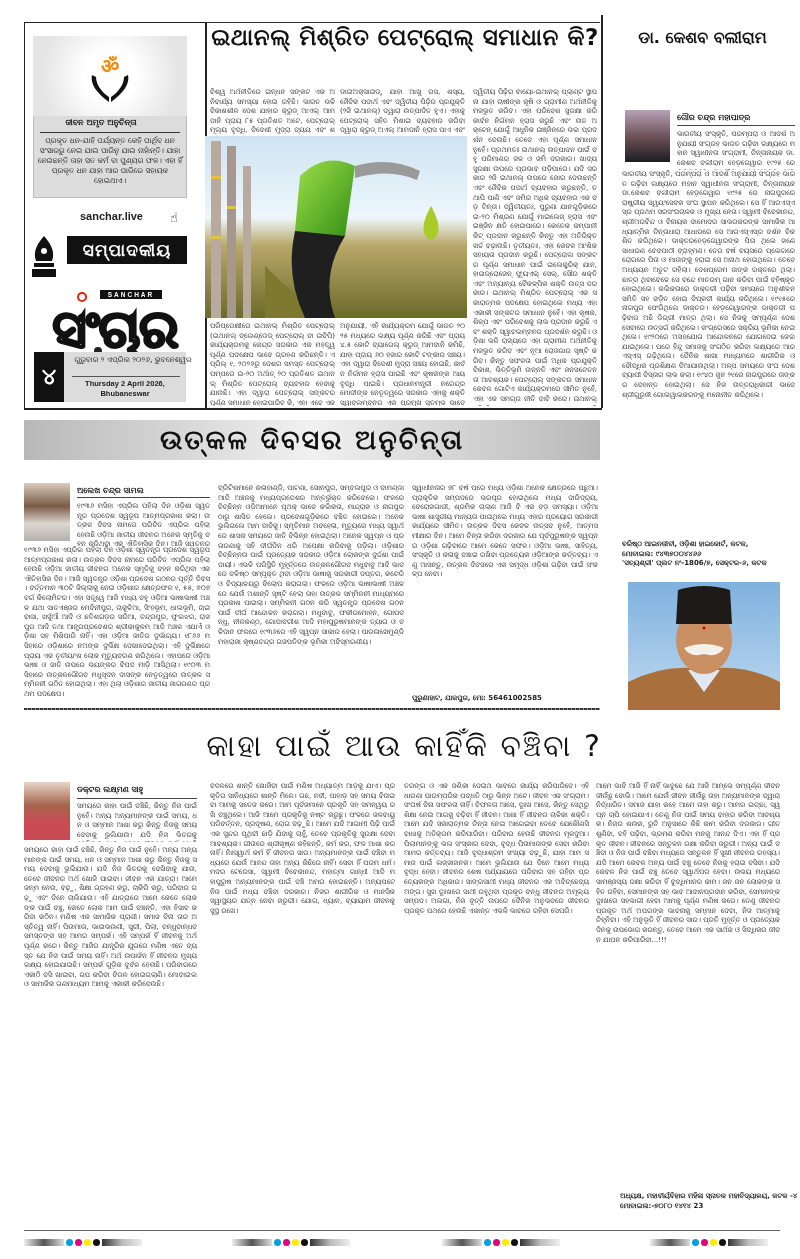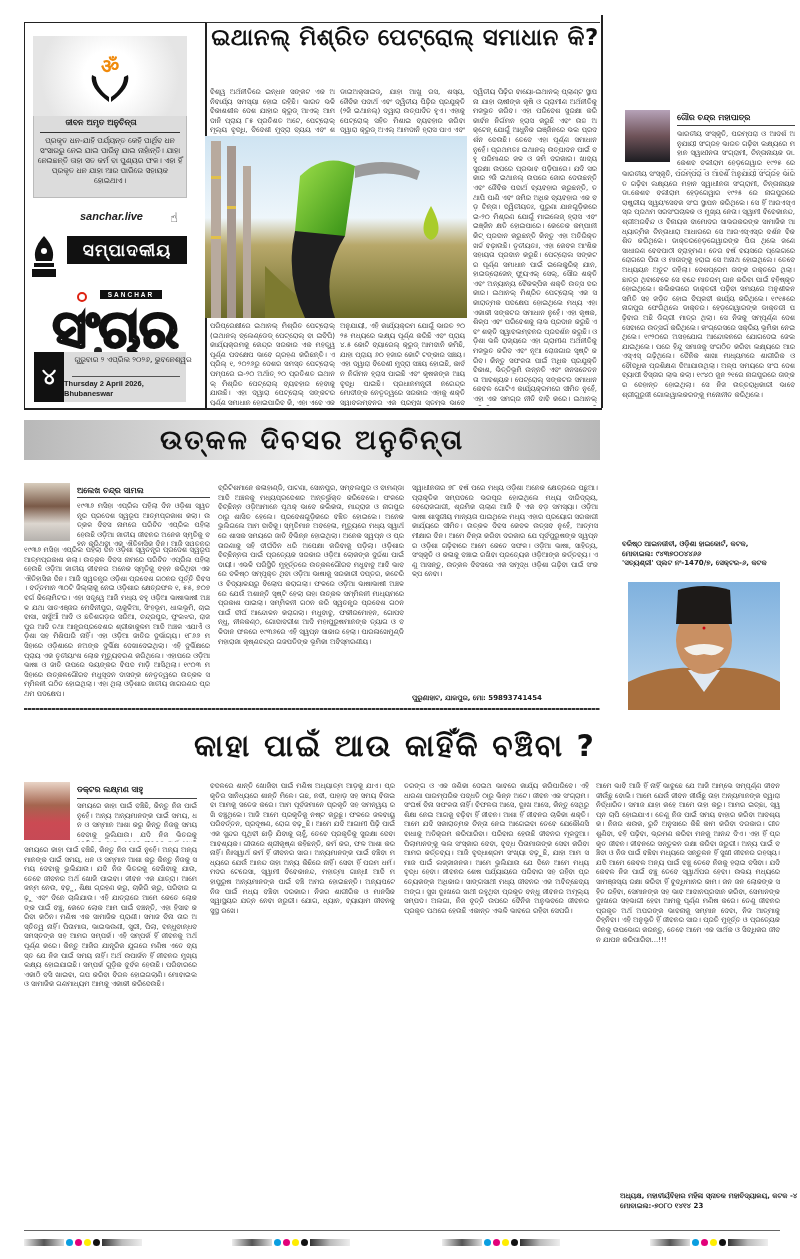--- a/index.html
+++ b/index.html
@@ -19,41 +19,41 @@
   #pen{left:30px;top:235px;width:28px;height:44px;}
   #samp{left:67px;top:236px;width:120px;height:28px;background:#111;color:#fff;font-size:17px;font-weight:bold;text-align:center;line-height:28px;letter-spacing:1px;}
   #sanchar-tag{left:100px;top:290px;width:62px;height:9px;background:#111;color:#fff;font-size:6.5px;letter-spacing:2px;text-align:center;line-height:9px;font-weight:bold;}
   #logo{left:35px;top:300px;width:160px;height:58px;font-size:52px;line-height:58px;font-weight:bold;color:#fff;-webkit-text-stroke:2.5px #111;text-align:center;letter-spacing:-1px;}
   #logo-dot{left:77px;top:292px;width:10px;height:10px;border-radius:50%;border:2px solid #d21;background:#fff;}
   #logo-dot2{left:94px;top:347px;width:8px;height:8px;border-radius:50%;background:#222;}
   #page-num{left:34px;top:352px;width:30px;height:50px;background:#111;color:#fff;font-size:22px;font-weight:bold;text-align:center;line-height:50px;}
   #date-box{left:64px;top:352px;width:122px;height:50px;background:#dcdcdc;}
   #date-or{left:64px;top:355px;width:138px;font-size:7.5px;text-align:center;line-height:10px;}
   #date-rule{left:72px;top:376px;width:108px;height:1px;background:#555;}
-  #date-en{left:64px;top:379px;width:122px;font-size:7.5px;text-align:left;line-height:10px;font-weight:bold;font-family:"Liberation Sans",sans-serif;color:#222;}
+  #date-en{left:64px;top:379px;width:122px;font-size:7.5px;text-align:center;line-height:10px;font-weight:bold;font-family:"Liberation Sans",sans-serif;color:#222;}
   
   .vr{width:1px;background:#333;}
   .hr{height:1px;background:#333;}
   
   #a1-head{left:210px;top:24px;width:390px;font-size:23px;font-weight:bold;text-align:center;letter-spacing:0.5px;}
   #a1-photo{left:205px;top:136px;width:262px;height:182px;overflow:hidden;background:linear-gradient(#d7e8f3 0%,#eef6fb 50%,#c9b98b 60%,#9d8a47 80%,#6f6a2b 100%);}
   
   #a2-head{left:610px;top:26px;width:185px;font-size:16px;line-height:24px;font-weight:bold;text-align:center;}
   #a2-photo{left:625px;top:110px;width:45px;height:52px;background:linear-gradient(#b6a2b8,#6f5359 50%,#1d1d22);}
   #a2-byline{left:677px;top:113px;font-size:8px;font-weight:bold;}
   #a2-rule{left:677px;top:125px;width:118px;height:1px;background:#444;}
   #a2-photo2{left:628px;top:582px;width:152px;height:128px;background:linear-gradient(#7fb1de,#bfdaf0);overflow:hidden;}
   
   #banner{left:24px;top:420px;width:576px;height:40px;background:linear-gradient(90deg,#b8b8b8,#f1f1f1 50%,#b8b8b8);}
   #banner-head{left:24px;top:420px;width:576px;height:40px;font-size:27px;font-weight:bold;text-align:center;line-height:40px;color:#111;letter-spacing:2px;}
   #a3-photo{left:24px;top:483px;width:46px;height:58px;background:linear-gradient(#d8cdbd,#7a5a48 40%,#dcd6cf 70%,#b5b1ad);}
   #a3-byline{left:77px;top:486px;font-size:8px;font-weight:bold;}
   #a3-rule{left:77px;top:497px;width:133px;height:1px;background:#444;}
   
-  #a4-head{left:19px;top:728px;width:752px;font-size:30px;font-weight:bold;text-align:center;letter-spacing:2px;}
+  #a4-head{left:28px;top:728px;width:752px;font-size:30px;font-weight:normal;text-align:center;letter-spacing:2px;}
   #a4-photo{left:24px;top:782px;width:46px;height:58px;background:linear-gradient(#e9d4c6,#a5654f 40%,#cb4a53 70%,#c74a56);}
   #a4-byline{left:77px;top:785px;font-size:8px;font-weight:bold;}
   #a4-rule{left:77px;top:798px;width:120px;height:1px;background:#444;}
   
   .cbar{top:1238px;height:8px;display:flex;align-items:center;gap:2px;}
   .cbar .g{width:40px;height:7px;background:linear-gradient(90deg,#eee,#555,#ddd);}
   .cbar .d{width:7px;height:7px;border-radius:50%;}
   .cbar .g2{width:40px;height:7px;background:linear-gradient(90deg,#333,#bbb,#eee);}
 </style>
 </head>
@@ -66,21 +66,21 @@
 <div class="abs" id="quote-img"></div>
 <div class="abs om">ॐ</div>
 <svg class="abs hands" viewBox="0 0 44 30">
   <path d="M4 2 C2 10,8 20,21 29 L21 24 C12 18,8 10,8 4 Z" fill="#111"></path>
   <path d="M40 2 C42 10,36 20,23 29 L23 24 C32 18,36 10,36 4 Z" fill="#111"></path>
 </svg>
 <div class="abs" id="quote-title">ଜୀବନ ଅମୃତ ଅନୁଚିନ୍ତା</div>
 <div class="abs" id="quote-rule"></div>
 <div class="abs" id="quote-body">ପ୍ରକୃତ ଧନ-ଯାହି ପର୍ଯ୍ୟନ୍ତ କେହି ପାର୍ଥିବ ଧନ ସଂସାରରୁ ନେଇ ଯାଇ ପାରିନୁ ଯାଇ ନାହାଁନ୍ତି। ଯାହା ନେଇଛନ୍ତି ତାହା ସତ କର୍ମ ବା ପୁଣ୍ୟର ଫଳ। ଏହା ହିଁ ପ୍ରକୃତ ଧନ ଯାହା ଆର ପାରିରେ ସହାୟକ ହୋଇଥାଏ।</div>
 
-<div class="abs" id="site" style="font-family:'Liberation Sans',sans-serif;font-style:italic;">sanchar.live</div>
+<div class="abs" id="site" style="font-family:'Liberation Sans',sans-serif;">sanchar.live</div>
 <div class="abs" id="cursor">☝</div>
 
 <svg class="abs" id="pen" viewBox="0 0 28 44">
   <path d="M14 1 C6 10,3 18,6 26 L22 26 C25 18,22 10,14 1 Z" fill="#111"></path>
   <circle cx="14" cy="16" r="3" fill="#fff"></circle>
   <rect x="4" y="28" width="20" height="4" fill="#111"></rect>
   <rect x="2" y="34" width="24" height="8" fill="#111"></rect>
 </svg>
 <div class="abs" id="samp">ସମ୍ପାଦକୀୟ</div>
 
@@ -131,30 +131,31 @@
   </svg>
 </div>
 
 <div class="abs txt" style="left:210px;top:322px;width:125px;height:84px;">ପରିପ୍ରେକ୍ଷୀରେ ଇଥାନଲ୍ ମିଶ୍ରିତ ପେଟ୍ରୋଲ୍ (ଇଥାନଲ୍ ବ୍ଲେଣ୍ଡେଡ୍ ପେଟ୍ରୋଲ୍ ବା ଇବିପି) କାର୍ଯ୍ୟକ୍ରମକୁ କେନ୍ଦ୍ର ସରକାର ଏକ ମହତ୍ତ୍ୱପୂର୍ଣ୍ଣ ପଦକ୍ଷେପ ଭାବେ ଗ୍ରହଣ କରିଛନ୍ତି। ଏପ୍ରିଲ୍ ୧, ୨୦୨୬ରୁ ଦେଶର ସମସ୍ତ ପେଟ୍ରୋଲ୍ ପମ୍ପରେ ଇ-୨୦ ଅର୍ଥାତ୍ ୨୦ ପ୍ରତିଶତ ଇଥାନଲ୍ ମିଶ୍ରିତ ପେଟ୍ରୋଲ୍ ବ୍ୟବହାର ହେବାକୁ ଯାଉଛି। ଏହା ଦ୍ୱାରା ପେଟ୍ରୋଲ୍ ସଙ୍କଟର ପୂର୍ଣ୍ଣ ସମାଧାନ ହୋଇପାରିବ କି, ଏହା ଏବେ ଏକ ବଡ଼ ବିତର୍କମୂଳକ ପ୍ରଶ୍ନ। ଇଥାନଲ୍ ହେଉଛି ଏକ ନବୀକରଣୀୟ</div>
 <div class="abs txt" style="left:340px;top:322px;width:125px;height:84px;">ଅନୁଯାୟୀ, ଏହି କାର୍ଯ୍ୟକ୍ରମ ଯୋଗୁଁ ଭାରତ ୨୦୨୫ ମଧ୍ୟରେ ଲକ୍ଷ୍ୟ ପୂର୍ଣ୍ଣ କରିଛି ଏବଂ ପ୍ରାୟ ୪.୫ କୋଟି ବ୍ୟାରେଲ୍ କ୍ରୁଡ୍ ଆମଦାନି କମିଛି, ଯାହା ପ୍ରାୟ ୬୦ ହଜାର କୋଟି ଟଙ୍କାର ସଞ୍ଚୟ। ଏହା ଦ୍ୱାରା ବିଦେଶୀ ମୁଦ୍ରା ସଞ୍ଚୟ ହୋଇଛି, କାର୍ବନ ନିର୍ଗମନ ହ୍ରାସ ପାଇଛି ଏବଂ କୃଷକଙ୍କ ଆୟ ବୃଦ୍ଧି ପାଇଛି। ପ୍ରଧାନମନ୍ତ୍ରୀ ନରେନ୍ଦ୍ର ମୋଦୀଙ୍କ ନେତୃତ୍ୱରେ ସରକାର ଏହାକୁ ଶକ୍ତି ସ୍ୱାବଲମ୍ବନର ଏକ ପ୍ରମୁଖ ସ୍ତମ୍ଭ ଭାବେ ଦେଖୁଛନ୍ତି। ଯୋଗୁଁ ଦେଶ ବିଶ୍ୱ ଇନ୍ଧନ ବଜାରରେ ବଡ଼ ଅର୍ଥ ସଞ୍ଚୟ କରିଛି। ଓଡ଼ିଶାରେ ମଧ୍ୟ ବିଭିନ୍ନ କମ୍ପାନୀ ଦ୍ୱାରା କାର୍ଯ୍ୟରେ</div>
 <div class="abs" style="left:24px;top:408px;width:578px;height:1.5px;background:#222;"></div>
 
 <div class="abs vr" style="left:601px;top:15px;height:393px;width:1.5px;background:#222;"></div>
 
 <div class="abs" id="a2-head">
+  <div>ଡା. କେଶବ ବଲୀରାମ</div>
 </div>
 <div class="abs" id="a2-photo"></div>
 <div class="abs" id="a2-byline">ଗୌର ଚନ୍ଦ୍ର ମହାପାତ୍ର</div>
 <div class="abs" id="a2-rule"></div>
 <div class="abs txt" style="left:677px;top:130px;width:118px;height:40px;">ଭାରତୀୟ ସଂସ୍କୃତି, ପରମ୍ପରା ଓ ଆଦର୍ଶ ଅନୁଯାୟୀ ସଂଗ୍ରହ ଭାରତ ଗଢ଼ିବା ଲକ୍ଷ୍ୟରେ ମହାନ ସ୍ୱାଧୀନତା ସଂଗ୍ରାମୀ, ଚିନ୍ତାନାୟକ ଡା.କେଶବ ବଲୀରାମ ହେଡ଼ଗେୱାର ୧୯୨୫ ରେ ନାଗପୁରରେ ରାଷ୍ଟ୍ରୀୟ ସ୍ୱୟଂସେବକ ସଂଘ ସ୍ଥାପନ କରିଥିଲେ। ସେ ହିଁ ଆରଏସ୍‌ଏସ୍‌ର ପ୍ରଥମ ସରସଂଘଚାଳକ ଓ ମୁଖ୍ୟ ନେତା। ସ୍ୱାମୀ ବିବେକାନନ୍ଦ, ଶ୍ରୀଅରବିନ୍ଦ ଓ ବିନାୟକ ଦାମୋଦର ସାଭରକରଙ୍କ ସାମାଜିକ ଆଧ୍ୟାତ୍ମିକ ଚିନ୍ତାଧାରା ଆଧାରରେ ସେ ଆରଏସ୍‌ଏସ୍‌ର ଦର୍ଶନ ବିକଶିତ କରିଥିଲେ। ଡାକ୍ତରହେଡ଼ଗେୱାରଙ୍କ ପିତା ଥିଲେ ଜଣେ ସାଧାରଣ ବେଦପାଠୀ ବ୍ରାହ୍ମଣ। ତେର ବର୍ଷ ବୟସରେ ପ୍ଲେଗରେ ରୋଗରେ ପିତା ଓ ମାତାଙ୍କୁ ହରାଇ ସେ ଅନାଥ ହୋଇଥିଲେ। ତେବେ ଅଧ୍ୟୟନ ଅତୁଟ ରହିଲା। ଦେଶପ୍ରେମ ତାଙ୍କ ରକ୍ତରେ ଥିଲା। ଛାତ୍ର ଥିବାବେଳେ ସେ ବନ୍ଦେ ମାତରମ୍ ଗାନ କରିବା ପାଇଁ ବହିଷ୍କୃତ ହୋଇଥିଲେ। କଲିକତାରେ ଡାକ୍ତରୀ ପଢ଼ିବା ସମୟରେ ଅନୁଶୀଳନ ସମିତି ସହ ଜଡ଼ିତ ହୋଇ ବିପ୍ଳବୀ କାର୍ଯ୍ୟ କରିଥିଲେ। ୧୯୧୫ରେ ନାଗପୁର ଫେରିଥିଲେ ଡାକ୍ତର। ହେଡ଼ଗେୱାରଙ୍କ ଡାକ୍ତରୀ ପଢ଼ିବାର ଅଛି ଡିଗ୍ରୀ ମାତ୍ର ଥିଲା। ସେ ନିଜକୁ ସମ୍ପୂର୍ଣ୍ଣ ଦେଶ ସେବାରେ ଉତ୍ସର୍ଗ କରିଥିଲେ। କଂଗ୍ରେସରେ ସକ୍ରିୟ ଭୂମିକା ନେଇଥିଲେ। ୧୯୨୦ରେ ଅସହଯୋଗ ଆନ୍ଦୋଳନରେ ଯୋଗଦେଇ ଜେଲ ଯାଇଥିଲେ। ପରେ ହିନ୍ଦୁ ସମାଜକୁ ସଂଗଠିତ କରିବା ଲକ୍ଷ୍ୟରେ ଆରଏସ୍‌ଏସ୍ ଗଢ଼ିଥିଲେ। ଦୈନିକ ଶାଖା ମାଧ୍ୟମରେ ଶାରୀରିକ ଓ ବୌଦ୍ଧିକ ପ୍ରଶିକ୍ଷଣ ଦିଆଯାଉଥିଲା। ଅଳ୍ପ ସମୟରେ ସଂଘ ଦେଶବ୍ୟାପୀ ବିସ୍ତାର ଲାଭ କଲା। ୧୯୪୦ ଜୁନ ୨୧ରେ ନାଗପୁରରେ ତାଙ୍କର ଦେହାନ୍ତ ହୋଇଥିଲା। ସେ ନିଜ ଉତ୍ତରାଧିକାରୀ ଭାବେ ଶ୍ରୀଗୁରୁଜୀ ଗୋଲୱାଲକରଙ୍କୁ ମନୋନୀତ କରିଥିଲେ।</div>
 <div class="abs txt" style="left:622px;top:170px;width:173px;height:370px;">ଭାରତୀୟ ସଂସ୍କୃତି, ପରମ୍ପରା ଓ ଆଦର୍ଶ ଅନୁଯାୟୀ ସଂଗ୍ରହ ଭାରତ ଗଢ଼ିବା ଲକ୍ଷ୍ୟରେ ମହାନ ସ୍ୱାଧୀନତା ସଂଗ୍ରାମୀ, ଚିନ୍ତାନାୟକ ଡା.କେଶବ ବଲୀରାମ ହେଡ଼ଗେୱାର ୧୯୨୫ ରେ ନାଗପୁରରେ ରାଷ୍ଟ୍ରୀୟ ସ୍ୱୟଂସେବକ ସଂଘ ସ୍ଥାପନ କରିଥିଲେ। ସେ ହିଁ ଆରଏସ୍‌ଏସ୍‌ର ପ୍ରଥମ ସରସଂଘଚାଳକ ଓ ମୁଖ୍ୟ ନେତା। ସ୍ୱାମୀ ବିବେକାନନ୍ଦ, ଶ୍ରୀଅରବିନ୍ଦ ଓ ବିନାୟକ ଦାମୋଦର ସାଭରକରଙ୍କ ସାମାଜିକ ଆଧ୍ୟାତ୍ମିକ ଚିନ୍ତାଧାରା ଆଧାରରେ ସେ ଆରଏସ୍‌ଏସ୍‌ର ଦର୍ଶନ ବିକଶିତ କରିଥିଲେ। ଡାକ୍ତରହେଡ଼ଗେୱାରଙ୍କ ପିତା ଥିଲେ ଜଣେ ସାଧାରଣ ବେଦପାଠୀ ବ୍ରାହ୍ମଣ। ତେର ବର୍ଷ ବୟସରେ ପ୍ଲେଗରେ ରୋଗରେ ପିତା ଓ ମାତାଙ୍କୁ ହରାଇ ସେ ଅନାଥ ହୋଇଥିଲେ। ତେବେ ଅଧ୍ୟୟନ ଅତୁଟ ରହିଲା। ଦେଶପ୍ରେମ ତାଙ୍କ ରକ୍ତରେ ଥିଲା। ଛାତ୍ର ଥିବାବେଳେ ସେ ବନ୍ଦେ ମାତରମ୍ ଗାନ କରିବା ପାଇଁ ବହିଷ୍କୃତ ହୋଇଥିଲେ। କଲିକତାରେ ଡାକ୍ତରୀ ପଢ଼ିବା ସମୟରେ ଅନୁଶୀଳନ ସମିତି ସହ ଜଡ଼ିତ ହୋଇ ବିପ୍ଳବୀ କାର୍ଯ୍ୟ କରିଥିଲେ। ୧୯୧୫ରେ ନାଗପୁର ଫେରିଥିଲେ ଡାକ୍ତର। ହେଡ଼ଗେୱାରଙ୍କ ଡାକ୍ତରୀ ପଢ଼ିବାର ଅଛି ଡିଗ୍ରୀ ମାତ୍ର ଥିଲା। ସେ ନିଜକୁ ସମ୍ପୂର୍ଣ୍ଣ ଦେଶ ସେବାରେ ଉତ୍ସର୍ଗ କରିଥିଲେ। କଂଗ୍ରେସରେ ସକ୍ରିୟ ଭୂମିକା ନେଇଥିଲେ। ୧୯୨୦ରେ ଅସହଯୋଗ ଆନ୍ଦୋଳନରେ ଯୋଗଦେଇ ଜେଲ ଯାଇଥିଲେ। ପରେ ହିନ୍ଦୁ ସମାଜକୁ ସଂଗଠିତ କରିବା ଲକ୍ଷ୍ୟରେ ଆରଏସ୍‌ଏସ୍ ଗଢ଼ିଥିଲେ। ଦୈନିକ ଶାଖା ମାଧ୍ୟମରେ ଶାରୀରିକ ଓ ବୌଦ୍ଧିକ ପ୍ରଶିକ୍ଷଣ ଦିଆଯାଉଥିଲା। ଅଳ୍ପ ସମୟରେ ସଂଘ ଦେଶବ୍ୟାପୀ ବିସ୍ତାର ଲାଭ କଲା। ୧୯୪୦ ଜୁନ ୨୧ରେ ନାଗପୁରରେ ତାଙ୍କର ଦେହାନ୍ତ ହୋଇଥିଲା। ସେ ନିଜ ଉତ୍ତରାଧିକାରୀ ଭାବେ ଶ୍ରୀଗୁରୁଜୀ ଗୋଲୱାଲକରଙ୍କୁ ମନୋନୀତ କରିଥିଲେ।</div>
 <div class="abs txt" style="left:622px;top:540px;width:173px;height:36px;font-weight:bold;">
   <div>ବରିଷ୍ଠ ଆଇନଜୀବୀ, ଓଡ଼ିଶା ହାଇକୋର୍ଟ, କଟକ,</div>
   <div>ମୋବାଇଲ: ୯୪୩୭୦୦୪୪୬୬</div>
-  <div>'ସତ୍ୟଶ୍ରୀ' ପ୍ଲଟ ନଂ-1470/୭, ସେକ୍ଟର-୬, କଟକ</div>
+  <div>'ସତ୍ୟଶ୍ରୀ' ପ୍ଲଟ ନଂ-1806/୭, ସେକ୍ଟର-୬, କଟକ</div>
 </div>
 <div class="abs" id="a2-photo2">
   <svg width="152" height="128" viewBox="0 0 152 128">
     <path d="M0 128 L0 100 Q40 80 76 88 Q112 80 152 100 L152 128 Z" fill="#a9703e"></path>
     <path d="M60 88 L76 110 L92 88 Z" fill="#dfe8f2"></path>
     <ellipse cx="76" cy="58" rx="28" ry="34" fill="#c99063"></ellipse>
     <path d="M48 42 L50 8 Q76 0 102 8 L104 42 Z" fill="#1d1a18"></path>
     <path d="M56 66 Q76 58 96 66 Q90 76 76 72 Q62 76 56 66 Z" fill="#f3f1ec"></path>
     <circle cx="76" cy="46" r="1.5" fill="#c01"></circle>
   </svg>
@@ -163,21 +164,21 @@
 <div class="abs" id="banner"></div>
 <div class="abs" id="banner-head">ଉତ୍କଳ ଦିବସର ଅନୁଚିନ୍ତା</div>
 
 <div class="abs" id="a3-photo"></div>
 <div class="abs" id="a3-byline">ଅଲେଖ ଚନ୍ଦ୍ର ସାମଲ</div>
 <div class="abs" id="a3-rule"></div>
 <div class="abs txt" style="left:77px;top:502px;width:133px;height:44px;">୧୯୩୬ ମସିହା ଏପ୍ରିଲ ପହିଲା ଦିନ ଓଡ଼ିଶା ସ୍ୱତନ୍ତ୍ର ପ୍ରଦେଶ ସ୍ୱରୂପ ଆତ୍ମପ୍ରକାଶ କଲା। ଉତ୍କଳ ଦିବସ ନାମରେ ପରିଚିତ ଏପ୍ରିଲ ପହିଲା ହେଉଛି ଓଡ଼ିଆ ଜାତୀୟ ଜୀବନର ଅନେକ ସ୍ମୃତିକୁ ବହନ କରିଥିବା ଏକ ଐତିହାସିକ ଦିନ। ଆଜି ସ୍ୱତନ୍ତ୍ର ଓଡ଼ିଶା ପ୍ରଦେଶ ଗଠନର ପୂର୍ତ୍ତି ଦିବସ। ବର୍ତ୍ତମାନ ୩୦ଟି ଜିଲ୍ଲାକୁ ନେଇ ଓଡ଼ିଶାର କ୍ଷେତ୍ରଫଳ ୧, ୫୫, ୭୦୭ ବର୍ଗ କିଲୋମିଟର। ଏହା ସତ୍ତ୍ୱେ ଆଜି ମଧ୍ୟ ବହୁ ଓଡ଼ିଆ ଭାଷାଭାଷୀ ଅଞ୍ଚଳ ଯଥା ସାତଏଞ୍ଜର ମେଦିନୀପୁର, ଚାକୁଳିଆ, ସିଂହଭୂମ, ଧାଲଭୂମି, ଚାଇବାସା, ଖର୍ସୁଆଁ ଆଦି ଓ ଛତିଶଗଡ଼ର ସରିଆ, ଚନ୍ଦ୍ରପୁର, ଫୁଲଝର, ରାଜପୁର ଆଦି ତଥା ଆନ୍ଧ୍ରପ୍ରଦେଶର ଶ୍ରୀକାକୁଳମ ଆଦି ଅଞ୍ଚଳ ଏଯାଏଁ ଓଡ଼ିଶା ସହ ମିଶିପାରି ନାହିଁ। ଏହା ଓଡ଼ିଆ ଜାତିର ଦୁର୍ଭାଗ୍ୟ। ୧୮୬୬ ମସିହାରେ ଓଡ଼ିଶାରେ ନଅଙ୍କ ଦୁର୍ଭିକ୍ଷ ଦେଖାଦେଇଥିଲା। ଏହି ଦୁର୍ଭିକ୍ଷରେ ପ୍ରାୟ ଏକ ତୃତୀୟାଂଶ ଲୋକ ମୃତ୍ୟୁବରଣ କରିଥିଲେ। ଏହାପରେ ଓଡ଼ିଆ ଭାଷା ଓ ଜାତି ଉପରେ ଭୟଙ୍କର ବିପଦ ମାଡ଼ି ଆସିଥିଲା। ୧୯୦୩ ମସିହାରେ ଉତ୍କଳଗୌରବ ମଧୁସୂଦନ ଦାସଙ୍କ ନେତୃତ୍ୱରେ ଉତ୍କଳ ସମ୍ମିଳନୀ ଗଠିତ ହୋଇଥିଲା। ଏହା ଥିଲା ଓଡ଼ିଶାର ଜାତୀୟ ଜାଗରଣର ପ୍ରଥମ ପଦକ୍ଷେପ।</div>
 <div class="abs txt" style="left:24px;top:546px;width:186px;height:158px;">୧୯୩୬ ମସିହା ଏପ୍ରିଲ ପହିଲା ଦିନ ଓଡ଼ିଶା ସ୍ୱତନ୍ତ୍ର ପ୍ରଦେଶ ସ୍ୱରୂପ ଆତ୍ମପ୍ରକାଶ କଲା। ଉତ୍କଳ ଦିବସ ନାମରେ ପରିଚିତ ଏପ୍ରିଲ ପହିଲା ହେଉଛି ଓଡ଼ିଆ ଜାତୀୟ ଜୀବନର ଅନେକ ସ୍ମୃତିକୁ ବହନ କରିଥିବା ଏକ ଐତିହାସିକ ଦିନ। ଆଜି ସ୍ୱତନ୍ତ୍ର ଓଡ଼ିଶା ପ୍ରଦେଶ ଗଠନର ପୂର୍ତ୍ତି ଦିବସ। ବର୍ତ୍ତମାନ ୩୦ଟି ଜିଲ୍ଲାକୁ ନେଇ ଓଡ଼ିଶାର କ୍ଷେତ୍ରଫଳ ୧, ୫୫, ୭୦୭ ବର୍ଗ କିଲୋମିଟର। ଏହା ସତ୍ତ୍ୱେ ଆଜି ମଧ୍ୟ ବହୁ ଓଡ଼ିଆ ଭାଷାଭାଷୀ ଅଞ୍ଚଳ ଯଥା ସାତଏଞ୍ଜର ମେଦିନୀପୁର, ଚାକୁଳିଆ, ସିଂହଭୂମ, ଧାଲଭୂମି, ଚାଇବାସା, ଖର୍ସୁଆଁ ଆଦି ଓ ଛତିଶଗଡ଼ର ସରିଆ, ଚନ୍ଦ୍ରପୁର, ଫୁଲଝର, ରାଜପୁର ଆଦି ତଥା ଆନ୍ଧ୍ରପ୍ରଦେଶର ଶ୍ରୀକାକୁଳମ ଆଦି ଅଞ୍ଚଳ ଏଯାଏଁ ଓଡ଼ିଶା ସହ ମିଶିପାରି ନାହିଁ। ଏହା ଓଡ଼ିଆ ଜାତିର ଦୁର୍ଭାଗ୍ୟ। ୧୮୬୬ ମସିହାରେ ଓଡ଼ିଶାରେ ନଅଙ୍କ ଦୁର୍ଭିକ୍ଷ ଦେଖାଦେଇଥିଲା। ଏହି ଦୁର୍ଭିକ୍ଷରେ ପ୍ରାୟ ଏକ ତୃତୀୟାଂଶ ଲୋକ ମୃତ୍ୟୁବରଣ କରିଥିଲେ। ଏହାପରେ ଓଡ଼ିଆ ଭାଷା ଓ ଜାତି ଉପରେ ଭୟଙ୍କର ବିପଦ ମାଡ଼ି ଆସିଥିଲା। ୧୯୦୩ ମସିହାରେ ଉତ୍କଳଗୌରବ ମଧୁସୂଦନ ଦାସଙ୍କ ନେତୃତ୍ୱରେ ଉତ୍କଳ ସମ୍ମିଳନୀ ଗଠିତ ହୋଇଥିଲା। ଏହା ଥିଲା ଓଡ଼ିଶାର ଜାତୀୟ ଜାଗରଣର ପ୍ରଥମ ପଦକ୍ଷେପ।</div>
 <div class="abs txt" style="left:218px;top:484px;width:186px;height:220px;">ବ୍ରିଟିଶମାନେ କଳାହାଣ୍ଡି, ପାଟଣା, ସୋନପୁର, ସମ୍ବଲପୁର ଓ ବାମଣ୍ଡା ଆଦି ଅଞ୍ଚଳକୁ ମଧ୍ୟପ୍ରଦେଶର ଅନ୍ତର୍ଭୁକ୍ତ କରିଦେଲେ। ଫଳରେ ବିଚ୍ଛିନ୍ନ ଓଡ଼ିଆମାନେ ପୃଥକ୍ ଭାବେ କଲିକତା, ମାନ୍ଦ୍ରାଜ ଓ ନାଗପୁର ଠାରୁ ଶାସିତ ହେଲେ। ପ୍ରଦେଶଗୁଡ଼ିକରେ ବଞ୍ଚିତ ହୋଇଲେ। ଅନେକ ଭୁଲିଗଲେ ଆମ ଦାବିକୁ। ସ୍ମୃତିମାନ ଅବହେଳା, ମୃତ୍ୟୁରେ ମଧ୍ୟ ସ୍ୱାର୍ଥରେ ଶାସକ ସମୟରେ ଜାତି ବିଭିନ୍ନ ହୋଇଥିଲା। ଅନେକ ସ୍ୱପ୍ନ ଓ ପ୍ରତାରଣାକୁ ସହି ଦୀର୍ଘଦିନ ଧରି ଅପେକ୍ଷା କରିବାକୁ ପଡ଼ିଲା। ଓଡ଼ିଶାର ବିଚ୍ଛିନ୍ନତା ପାଇଁ ପ୍ରତ୍ୟେକ ସରକାର ଓଡ଼ିଆ ଲୋକଙ୍କ ଦୁର୍ଦ୍ଦଶା ପାଇଁ ଦାୟୀ। ଏଭଳି ପରିସ୍ଥିତି ମୁହୂର୍ତ୍ତରେ ଉତ୍କଳଗୌରବ ମଧୁବାବୁ ଆଦି ଭାବରେ ବଳିଷ୍ଠ ସମ୍ପୃକ୍ତ ଥିବା ଓଡ଼ିଆ ଭାଷାକୁ ସରକାରୀ ଦପ୍ତର, କଚେରି ଓ ବିଦ୍ୟାଳୟରୁ ବିଲୋପ କରାଗଲା। ଫଳରେ ଓଡ଼ିଆ ଭାଷାଭାଷୀ ଅଞ୍ଚଳରେ ଯେଉଁ ଅଶାନ୍ତି ସୃଷ୍ଟି ହେଲା ତାହା ଉତ୍କଳ ସମ୍ମିଳନୀ ମାଧ୍ୟମରେ ପ୍ରକାଶ ପାଇଲା। ସମ୍ମିଳନୀ ଗଠନ କରି ସ୍ୱତନ୍ତ୍ର ପ୍ରଦେଶ ଗଠନ ପାଇଁ ଦୀର୍ଘ ଆନ୍ଦୋଳନ କରାଗଲା। ମଧୁବାବୁ, ଫକୀରମୋହନ, ଗୋପବନ୍ଧୁ, ନୀଳକଣ୍ଠ, ଗୋଦାବରୀଶ ଆଦି ମହାପୁରୁଷମାନଙ୍କ ତ୍ୟାଗ ଓ ବଳିଦାନ ଫଳରେ ୧୯୩୬ରେ ଏହି ସ୍ୱପ୍ନ ସାକାର ହେଲା। ପାରଳାଖେମୁଣ୍ଡି ମହାରାଜା କୃଷ୍ଣଚନ୍ଦ୍ର ଗଜପତିଙ୍କ ଭୂମିକା ଅବିସ୍ମରଣୀୟ।</div>
 <div class="abs txt" style="left:412px;top:484px;width:186px;height:210px;">ସ୍ୱାଧୀନତାର ୭୮ ବର୍ଷ ପରେ ମଧ୍ୟ ଓଡ଼ିଶା ଅନେକ କ୍ଷେତ୍ରରେ ପଛୁଆ। ପ୍ରାକୃତିକ ସମ୍ପଦରେ ଭରପୂର ହୋଇଥିଲେ ମଧ୍ୟ ଦାରିଦ୍ର୍ୟ, ବେରୋଜଗାରୀ, ଶ୍ରମିକ ଚାଲାଣ ଆଜି ବି ଏକ ବଡ଼ ସମସ୍ୟା। ଓଡ଼ିଆ ଭାଷା ଶାସ୍ତ୍ରୀୟ ମାନ୍ୟତା ପାଇଥିଲେ ମଧ୍ୟ ଏହାର ପ୍ରୟୋଗ ସରକାରୀ କାର୍ଯ୍ୟରେ ସୀମିତ। ଉତ୍କଳ ଦିବସ କେବଳ ଉତ୍ସବ ନୁହେଁ, ଆତ୍ମସମୀକ୍ଷାର ଦିନ। ଆମେ ଚିନ୍ତା କରିବା ଦରକାର ଯେ ପୂର୍ବପୁରୁଷଙ୍କ ସ୍ୱପ୍ନର ଓଡ଼ିଶା ଗଢ଼ିବାରେ ଆମେ କେତେ ସଫଳ। ଓଡ଼ିଆ ଭାଷା, ସାହିତ୍ୟ, ସଂସ୍କୃତି ଓ କଳାକୁ ବଞ୍ଚାଇ ରଖିବା ପ୍ରତ୍ୟେକ ଓଡ଼ିଆଙ୍କ କର୍ତ୍ତବ୍ୟ। ଏଣୁ ଆସନ୍ତୁ, ଉତ୍କଳ ଦିବସରେ ଏକ ସମୃଦ୍ଧ ଓଡ଼ିଶା ଗଢ଼ିବା ପାଇଁ ସଂକଳ୍ପ ନେବା।</div>
-<div class="abs txt" style="left:412px;top:694px;width:186px;height:10px;font-weight:bold;">ପୁରୁଣାହାଟ, ଯାଜପୁର, ମୋ: 59893741454</div>
+<div class="abs txt" style="left:412px;top:694px;width:186px;height:10px;font-weight:bold;">ପୁରୁଣାହାଟ, ଯାଜପୁର, ମୋ: 56461002585</div>
 <div class="abs" style="left:24px;top:708px;width:576px;height:2px;background:repeating-linear-gradient(90deg,#333 0 3px,#999 3px 4px);"></div>
 
 <div class="abs" id="a4-head">କାହା ପାଇଁ ଆଉ କାହିଁକି ବଞ୍ଚିବା ?</div>
 <div class="abs" id="a4-photo"></div>
 <div class="abs" id="a4-byline">ଡକ୍ଟର ଲକ୍ଷ୍ମଣ ସାହୁ</div>
 <div class="abs" id="a4-rule"></div>
 <div class="abs txt" style="left:77px;top:802px;width:120px;height:40px;">ସମୟରେ କାହା ପାଇଁ ବଞ୍ଚିଛି, କିନ୍ତୁ ନିଜ ପାଇଁ ନୁହେଁ। ଅନ୍ୟ ଅନ୍ୟମାନଙ୍କ ପାଇଁ ସମୟ, ଧନ ଓ ସମ୍ମାନ ଆଶା କରୁ କିନ୍ତୁ ନିଜକୁ ସମୟ ଦେବାକୁ ଭୁଲିଯାଉ। ଯଦି ନିଜ ଭିତରକୁ ଦେଖିବାକୁ ଯାଉ, ତେବେ ଜୀବନର ଅର୍ଥ ଖୋଜି ପାଇବା। ଜୀବନ ଏକ ଯାତ୍ରା। ଆମେ ଜନ୍ମ ନେଉ, ବଢ଼ୁ, ଶିକ୍ଷା ଗ୍ରହଣ କରୁ, ଚାକିରି କରୁ, ପରିବାର ଗଢ଼ୁ ଏବଂ ଦିନେ ଚାଲିଯାଉ। ଏହି ଯାତ୍ରାରେ ଆମେ କେତେ ଲୋକଙ୍କ ପାଇଁ ବଞ୍ଚୁ, କେତେ ଲୋକ ଆମ ପାଇଁ ବଞ୍ଚନ୍ତି, ଏହା ହିସାବ କରିବା କଠିନ। ମଣିଷ ଏକ ସାମାଜିକ ପ୍ରାଣୀ। ସମାଜ ବିନା ତାର ଅସ୍ତିତ୍ୱ ନାହିଁ। ପିତାମାତା, ଭାଇଭଉଣୀ, ସ୍ତ୍ରୀ, ପିଲା, ବନ୍ଧୁବାନ୍ଧବ ସମସ୍ତଙ୍କ ସହ ଆମର ସମ୍ପର୍କ। ଏହି ସମ୍ପର୍କ ହିଁ ଜୀବନକୁ ଅର୍ଥପୂର୍ଣ୍ଣ କରେ। କିନ୍ତୁ ଆଜିର ଯାନ୍ତ୍ରିକ ଯୁଗରେ ମଣିଷ ଏତେ ବ୍ୟସ୍ତ ଯେ ନିଜ ପାଇଁ ସମୟ ନାହିଁ। ଅର୍ଥ ଉପାର୍ଜନ ହିଁ ଜୀବନର ମୁଖ୍ୟ ଲକ୍ଷ୍ୟ ହୋଇଯାଇଛି। ସମ୍ପର୍କ ଗୁଡ଼ିକ ଦୁର୍ବଳ ହେଉଛି। ପରିବାରରେ ଏକାଠି ବସି ଖାଇବା, ଗପ କରିବା ବିରଳ ହୋଇଗଲାଣି। ମୋବାଇଲ ଓ ସାମାଜିକ ଗଣମାଧ୍ୟମ ଆମକୁ ଏକାକୀ କରିଦେଉଛି।</div>
 <div class="abs txt" style="left:24px;top:846px;width:173px;height:380px;">ସମୟରେ କାହା ପାଇଁ ବଞ୍ଚିଛି, କିନ୍ତୁ ନିଜ ପାଇଁ ନୁହେଁ। ଅନ୍ୟ ଅନ୍ୟମାନଙ୍କ ପାଇଁ ସମୟ, ଧନ ଓ ସମ୍ମାନ ଆଶା କରୁ କିନ୍ତୁ ନିଜକୁ ସମୟ ଦେବାକୁ ଭୁଲିଯାଉ। ଯଦି ନିଜ ଭିତରକୁ ଦେଖିବାକୁ ଯାଉ, ତେବେ ଜୀବନର ଅର୍ଥ ଖୋଜି ପାଇବା। ଜୀବନ ଏକ ଯାତ୍ରା। ଆମେ ଜନ୍ମ ନେଉ, ବଢ଼ୁ, ଶିକ୍ଷା ଗ୍ରହଣ କରୁ, ଚାକିରି କରୁ, ପରିବାର ଗଢ଼ୁ ଏବଂ ଦିନେ ଚାଲିଯାଉ। ଏହି ଯାତ୍ରାରେ ଆମେ କେତେ ଲୋକଙ୍କ ପାଇଁ ବଞ୍ଚୁ, କେତେ ଲୋକ ଆମ ପାଇଁ ବଞ୍ଚନ୍ତି, ଏହା ହିସାବ କରିବା କଠିନ। ମଣିଷ ଏକ ସାମାଜିକ ପ୍ରାଣୀ। ସମାଜ ବିନା ତାର ଅସ୍ତିତ୍ୱ ନାହିଁ। ପିତାମାତା, ଭାଇଭଉଣୀ, ସ୍ତ୍ରୀ, ପିଲା, ବନ୍ଧୁବାନ୍ଧବ ସମସ୍ତଙ୍କ ସହ ଆମର ସମ୍ପର୍କ। ଏହି ସମ୍ପର୍କ ହିଁ ଜୀବନକୁ ଅର୍ଥପୂର୍ଣ୍ଣ କରେ। କିନ୍ତୁ ଆଜିର ଯାନ୍ତ୍ରିକ ଯୁଗରେ ମଣିଷ ଏତେ ବ୍ୟସ୍ତ ଯେ ନିଜ ପାଇଁ ସମୟ ନାହିଁ। ଅର୍ଥ ଉପାର୍ଜନ ହିଁ ଜୀବନର ମୁଖ୍ୟ ଲକ୍ଷ୍ୟ ହୋଇଯାଇଛି। ସମ୍ପର୍କ ଗୁଡ଼ିକ ଦୁର୍ବଳ ହେଉଛି। ପରିବାରରେ ଏକାଠି ବସି ଖାଇବା, ଗପ କରିବା ବିରଳ ହୋଇଗଲାଣି। ମୋବାଇଲ ଓ ସାମାଜିକ ଗଣମାଧ୍ୟମ ଆମକୁ ଏକାକୀ କରିଦେଉଛି।</div>
 <div class="abs txt" style="left:210px;top:782px;width:185px;height:444px;">ବଦଳରେ ଶାନ୍ତି ଖୋଜିବା ପାଇଁ ମଣିଷ ଅଧ୍ୟାତ୍ମ ଆଡ଼କୁ ଯାଏ। ପ୍ରକୃତିର ସାନିଧ୍ୟରେ ଶାନ୍ତି ମିଳେ। ଗଛ, ନଦୀ, ପାହାଡ଼ ସହ ସମୟ ବିତାଇବା ଆମକୁ ସତେଜ କରେ। ଆମ ପୂର୍ବଜମାନେ ପ୍ରକୃତି ସହ ସମନ୍ୱୟ ରଖି ବଞ୍ଚୁଥିଲେ। ଆଜି ଆମେ ପ୍ରକୃତିକୁ ନଷ୍ଟ କରୁଛୁ। ଫଳରେ ଜଳବାୟୁ ପରିବର୍ତ୍ତନ, ପ୍ରଦୂଷଣ, ରୋଗ ବଢ଼ୁଛି। ଆମେ ଯଦି ଆଗାମୀ ପିଢ଼ି ପାଇଁ ଏକ ସୁନ୍ଦର ପୃଥିବୀ ଛାଡ଼ି ଯିବାକୁ ଚାହୁଁ, ତେବେ ପ୍ରକୃତିକୁ ସୁରକ୍ଷା ଦେବା ଆବଶ୍ୟକ। ଗୀତାରେ ଶ୍ରୀକୃଷ୍ଣ କହିଛନ୍ତି, କର୍ମ କର, ଫଳ ଆଶା କର ନାହିଁ। ନିଃସ୍ୱାର୍ଥ କର୍ମ ହିଁ ଜୀବନର ସାର। ଅନ୍ୟମାନଙ୍କ ପାଇଁ ବଞ୍ଚିବା ମଧ୍ୟରେ ଯେଉଁ ଆନନ୍ଦ ତାହା ଅନ୍ୟ କିଛିରେ ନାହିଁ। ସେବା ହିଁ ପରମ ଧର୍ମ। ମଦର ଟେରେସା, ସ୍ୱାମୀ ବିବେକାନନ୍ଦ, ମହାତ୍ମା ଗାନ୍ଧୀ ଆଦି ମହାପୁରୁଷ ଅନ୍ୟମାନଙ୍କ ପାଇଁ ବଞ୍ଚି ଅମର ହୋଇଛନ୍ତି। ଅନ୍ୟପଟେ ନିଜ ପାଇଁ ମଧ୍ୟ ବଞ୍ଚିବା ଦରକାର। ନିଜର ଶାରୀରିକ ଓ ମାନସିକ ସ୍ୱାସ୍ଥ୍ୟର ଯତ୍ନ ନେବା ଜରୁରୀ। ଯୋଗ, ଧ୍ୟାନ, ବ୍ୟାୟାମ ଜୀବନକୁ ସୁସ୍ଥ ରଖେ।</div>
 <div class="abs txt" style="left:404px;top:782px;width:185px;height:444px;">ତରଙ୍ଗ ଓ ଏକ ଜଣିକା ଦେଇଥ ଭାବରେ କାର୍ଯ୍ୟ କରିପାରିବେ। ଏହି ଧାରଣା ପାରମ୍ପରିକ ପଦ୍ଧତି ଠାରୁ ଭିନ୍ନ ଅଟେ। ଜୀବନ ଏକ ସଂଗ୍ରାମ। ସଂଘର୍ଷ ବିନା ସଫଳତା ନାହିଁ। ବିଫଳତା ଆସେ, ଦୁଃଖ ଆସେ, କିନ୍ତୁ ସେଥିରୁ ଶିକ୍ଷା ନେଇ ଆଗକୁ ବଢ଼ିବା ହିଁ ଜୀବନ। ଆଶା ହିଁ ଜୀବନର ଚାଳିକା ଶକ୍ତି। ଆମେ ଯଦି ସକାରାତ୍ମକ ଚିନ୍ତା ନେଇ ଆଗେଇବା ତେବେ ଯେକୌଣସି ବାଧାକୁ ଅତିକ୍ରମ କରିପାରିବା। ପରିବାର ହେଉଛି ଜୀବନର ମୂଳଦୁଆ। ପିଲାମାନଙ୍କୁ ଭଲ ସଂସ୍କାର ଦେବା, ବୃଦ୍ଧ ପିତାମାତାଙ୍କ ସେବା କରିବା ଆମର କର୍ତ୍ତବ୍ୟ। ଆଜି ବୃଦ୍ଧାଶ୍ରମ ସଂଖ୍ୟା ବଢ଼ୁଛି, ଯାହା ଆମ ସମାଜ ପାଇଁ ଲଜ୍ଜାଜନକ। ଆମେ ଭୁଲିଯାଉ ଯେ ଦିନେ ଆମେ ମଧ୍ୟ ବୃଦ୍ଧ ହେବା। ଜୀବନର ଶେଷ ପର୍ଯ୍ୟାୟରେ ପରିବାର ସହ ରହିବା ପ୍ରତ୍ୟେକଙ୍କ ଅଧିକାର। ସାଙ୍ଗସାଥୀ ମଧ୍ୟ ଜୀବନର ଏକ ଅବିଚ୍ଛେଦ୍ୟ ଅଙ୍ଗ। ସୁଖ ଦୁଃଖରେ ସାଥୀ ରହୁଥିବା ପ୍ରକୃତ ବନ୍ଧୁ ଜୀବନର ଅମୂଲ୍ୟ ସମ୍ପଦ। ଅଲଗା, ନିଜ ବୃତ୍ତି ଉପରେ ଦୈନିକ ଅନୁଭବରେ ଜୀବନର ପ୍ରକୃତ ପଥରେ ହେଉଛି ଏକାନ୍ତ ଏଭଳି ଭାବରେ ରହିବା ସେପରି।</div>

